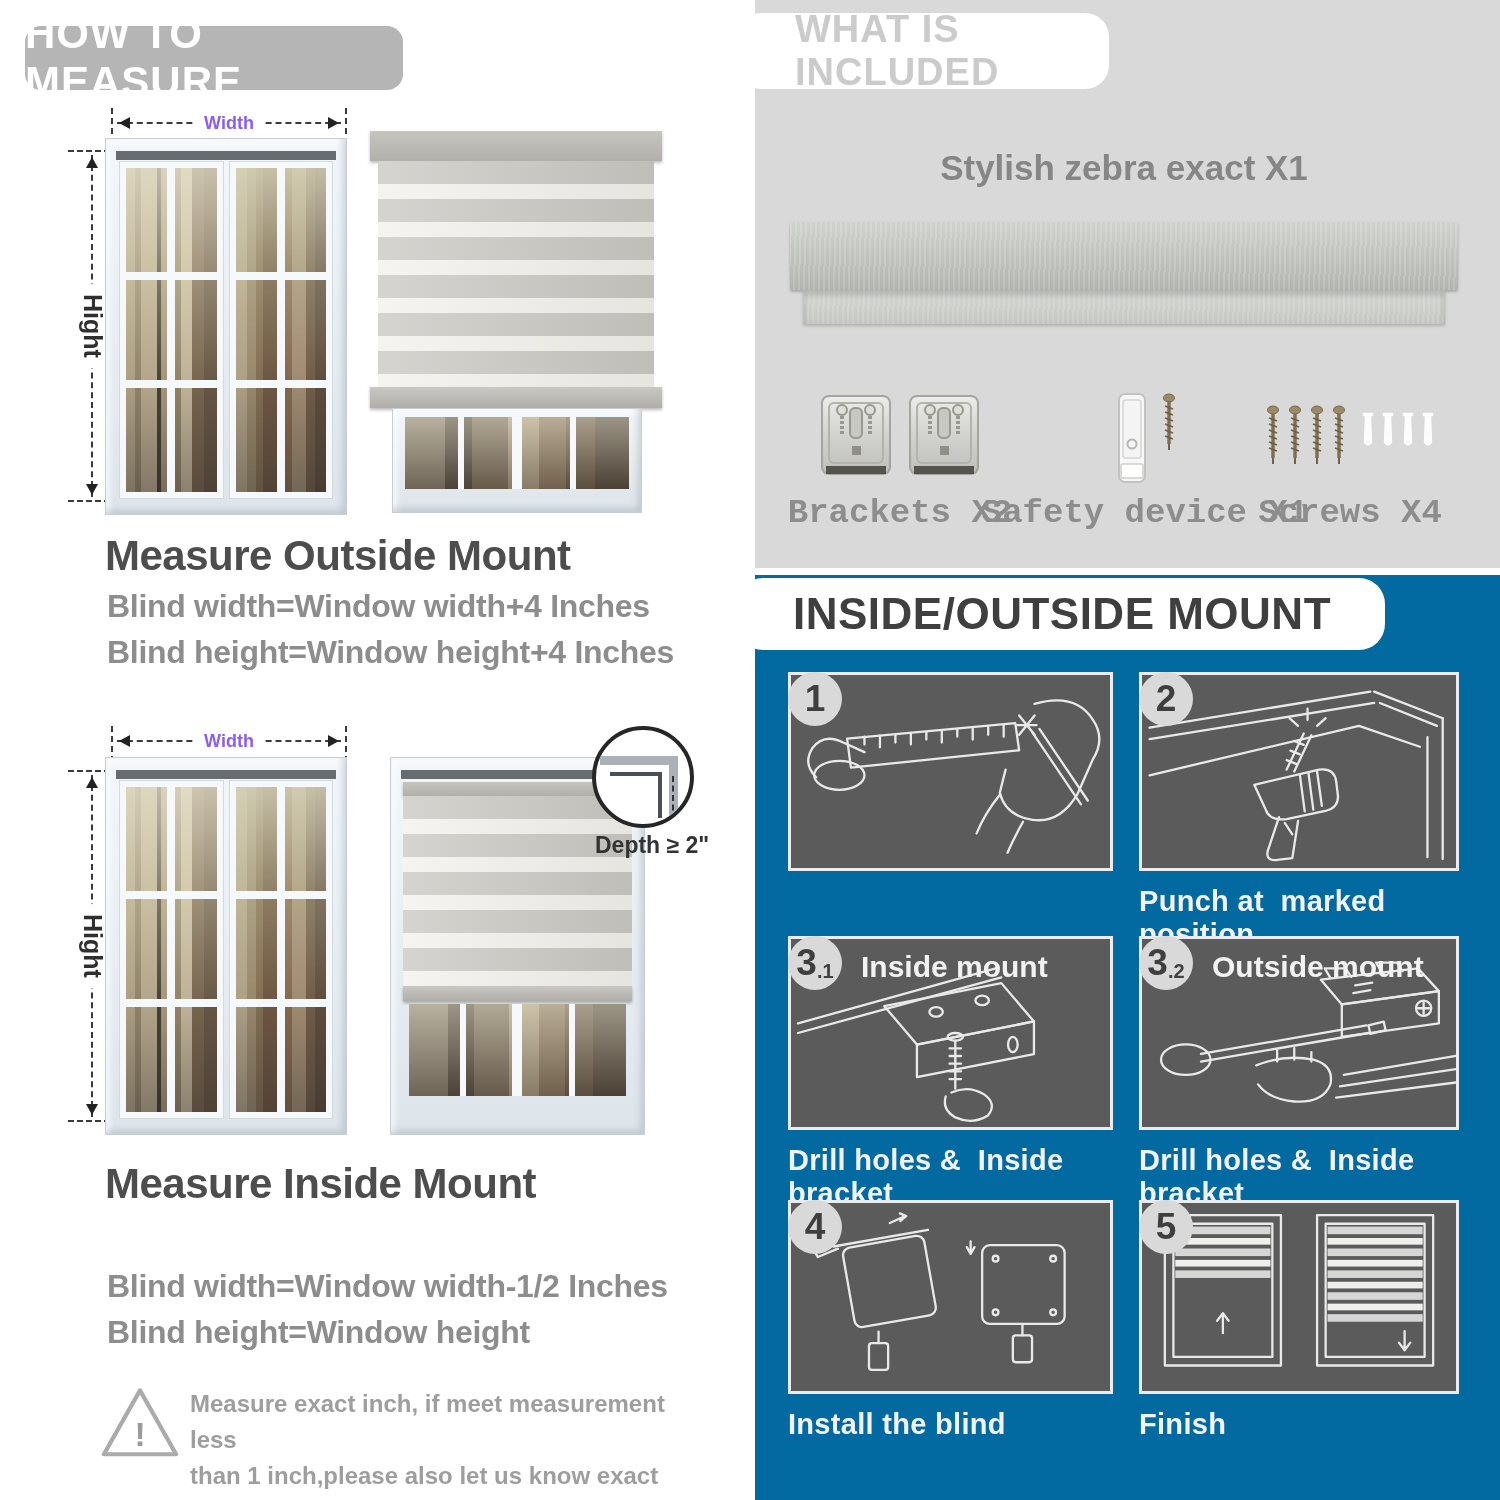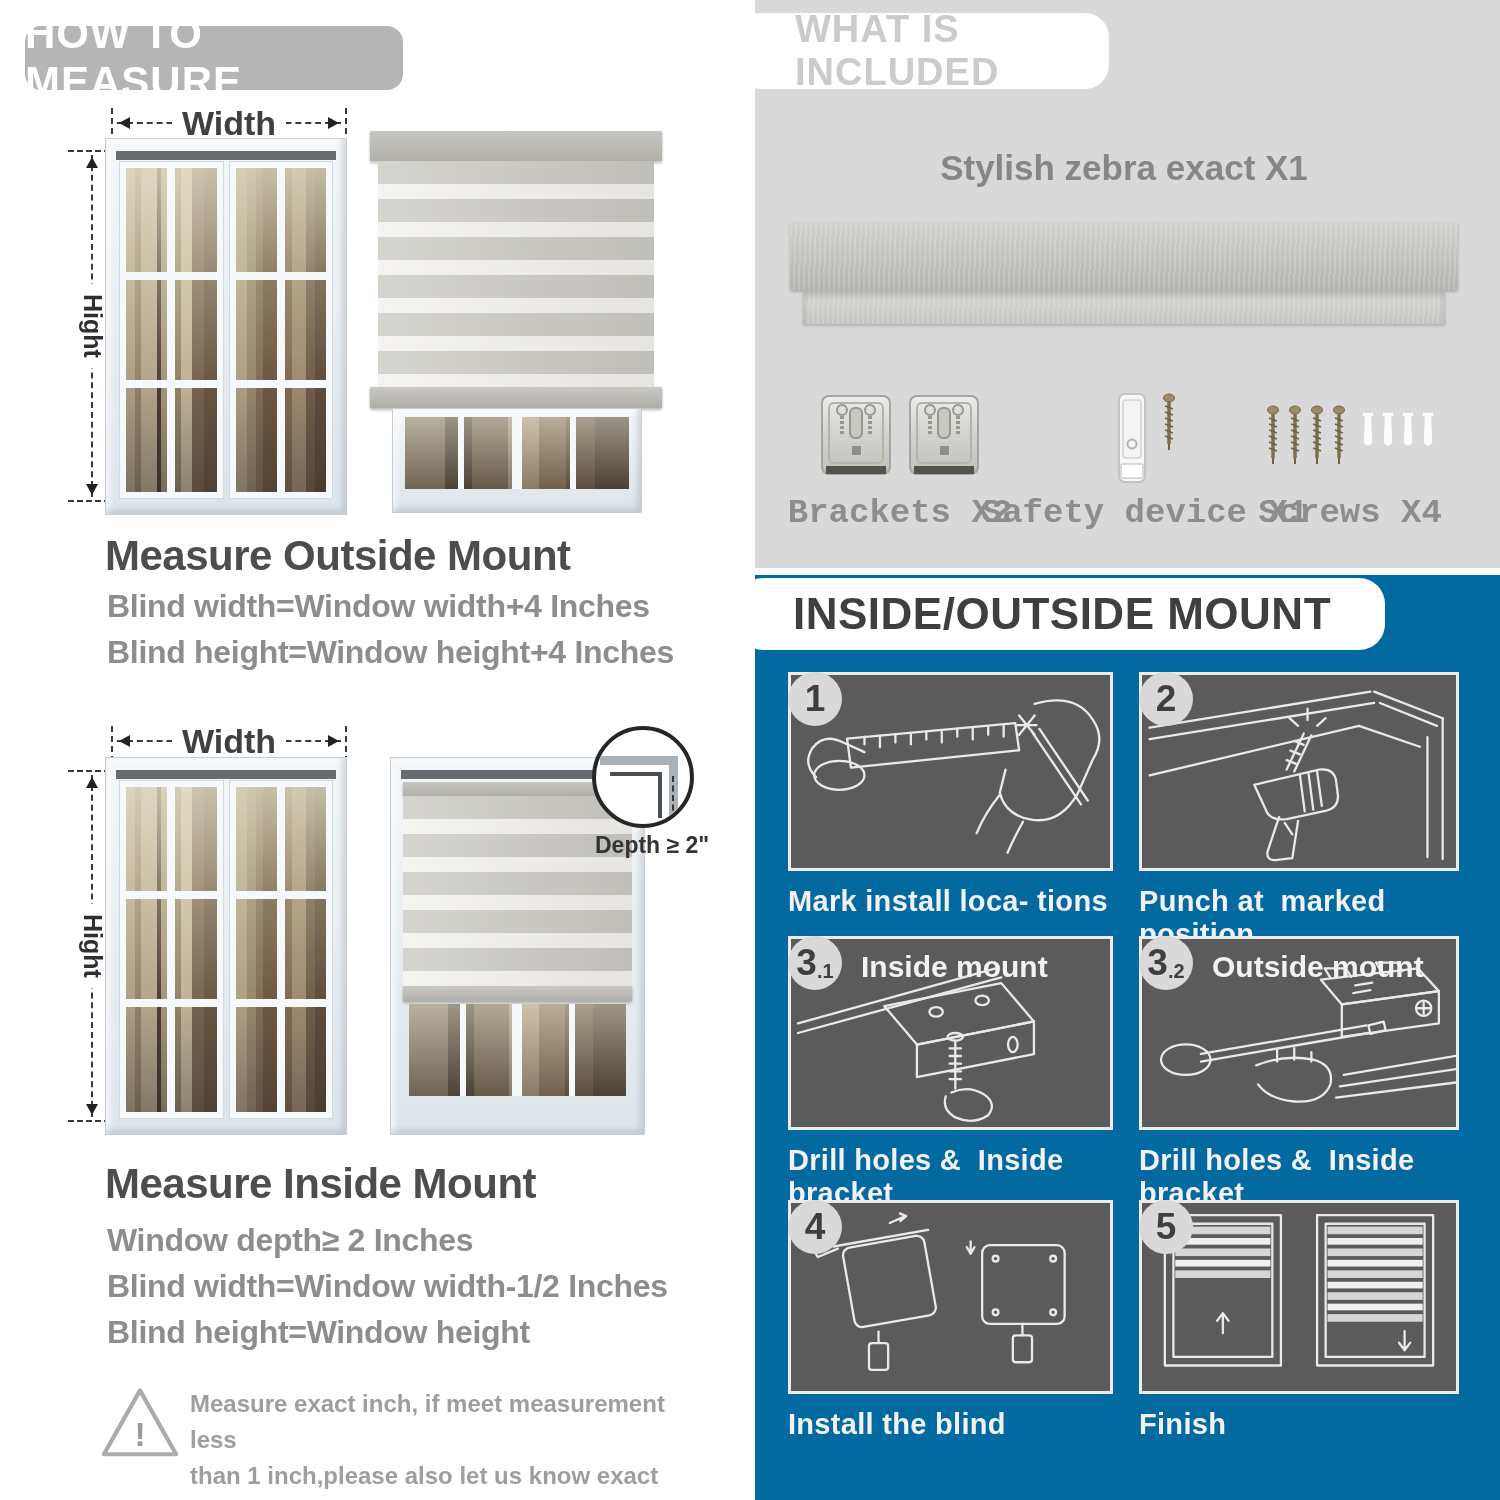--- a/index.html
+++ b/index.html
@@ -26,21 +26,21 @@
   .note-text{position:absolute;left:190px;top:1386px;width:480px;color:#9e9e9e;font-weight:bold;
     font-size:24px;line-height:36px;}
 
   
   .meas-h{position:absolute;height:46px;}
   .meas-h .tickv{position:absolute;top:-4px;width:0;height:46px;border-left:2px dashed #3a3a3a;}
   .meas-h .dashline{position:absolute;top:10px;left:6px;right:6px;border-top:2px dashed #3a3a3a;}
   .meas-h .arr-l{position:absolute;left:2px;top:5px;width:0;height:0;border:6px solid transparent;border-right:11px solid #222;}
   .meas-h .arr-r{position:absolute;right:2px;top:5px;width:0;height:0;border:6px solid transparent;border-left:11px solid #222;}
   .meas-label{position:absolute;top:-1px;left:50%;transform:translateX(-50%);background:#fff;
-    padding:0 10px;font-weight:bold;font-size:34px;color:#404040;line-height:24px;}
+    padding:0 10px;font-weight:bold;font-size:18px;color:#8b5cf6;line-height:24px;}
   .meas-v{position:absolute;width:46px;}
   .meas-v .tickh{position:absolute;left:-2px;width:42px;border-top:2px dashed #3a3a3a;}
   .meas-v .vdash{position:absolute;left:21px;top:5px;bottom:5px;border-left:2px dashed #3a3a3a;}
   .meas-v .arr-u{position:absolute;top:1px;left:16px;width:0;height:0;border:6px solid transparent;border-bottom:11px solid #222;}
   .meas-v .arr-d{position:absolute;bottom:1px;left:16px;width:0;height:0;border:6px solid transparent;border-top:11px solid #222;}
   .meas-vlabel{position:absolute;top:50%;left:22px;transform:translate(-50%,-50%) rotate(90deg);
     background:#fff;padding:0 10px;font-weight:bold;font-size:25px;color:#2f2f2f;white-space:nowrap;}
 
   
   .window{position:absolute;background:linear-gradient(180deg,#f3f7fa,#dde4ea);border:1px solid #c6cdd4;
@@ -206,21 +206,20 @@
   <div class="mag" style="left:592px;top:726px;">
     <i class="c1"></i>
     <i class="c2"></i>
     <i class="c3"></i>
     <i class="c4"></i>
     <i class="dpt"></i>
   </div>
   <div class="depth-label" style="left:595px;top:832px;">Depth ≥ 2"</div>
 
   <div class="h-measure" style="top:1160px;">Measure Inside Mount</div>
-  <div class="sub-line" style="top:1222px;">Window depth≥ 2 Inches</div>
   <div class="sub-line" style="top:1268px;">Blind width=Window width-1/2 Inches</div>
   <div class="sub-line" style="top:1314px;">Blind height=Window height</div>
 
   <svg class="abs" style="left:98px;top:1382px;" width="84" height="84" viewBox="0 0 100 100">
     <path d="M50 10 L93 86 L7 86 Z" fill="none" stroke="#ababab" stroke-width="5" stroke-linejoin="round"></path>
     <text x="50" y="76" text-anchor="middle" font-size="40" font-weight="bold" fill="#9b9b9b">!</text>
   </svg>
   <div class="note-text">
     <div>Measure exact inch, if meet measurement less</div>
     <div>than 1 inch,please also let us know exact</div>
@@ -345,21 +344,20 @@
           <path class="ln" d="M252 28 Q294 16 312 44 Q326 64 312 86 L296 122 Q278 152 250 148 Q222 144 216 120 L222 96"></path>
           <path class="ln" d="M250 58 L300 132 M257 54 L307 128"></path>
           <path class="ln" d="M216 122 Q200 142 192 162 M240 150 Q230 168 224 182"></path>
         </svg>
         <div class="step-num">
           <span class="n">1</span>
             <span class="sub"></span>
         </div>
         <div class="step-title"></div>
       </div>
-      <div class="step-caption">Mark install loca- tions</div>
     </div>
 
     <div class="step" style="left:384px;top:97px;width:320px;">
       <div class="step-panel" style="height:199px;">
         <svg class="art" viewBox="0 0 330 196">
           <path class="ln" d="M8 52 L240 14 M8 64 L244 26 M244 14 L316 42 M250 26 L310 50"></path>
           <path class="ln" d="M316 42 V190 M300 62 V188 M8 102 L228 50 M228 50 L292 72"></path>
           <path class="ln" d="M152 96 L170 58 M160 98 L178 60"></path>
           <path class="ln" d="M152 86 l10 4 M156 76 l10 4 M160 66 l10 4"></path>
           <path class="ln" d="M174 44 v-12 M164 50 l-9 -8 M184 50 l9 -8"></path>

